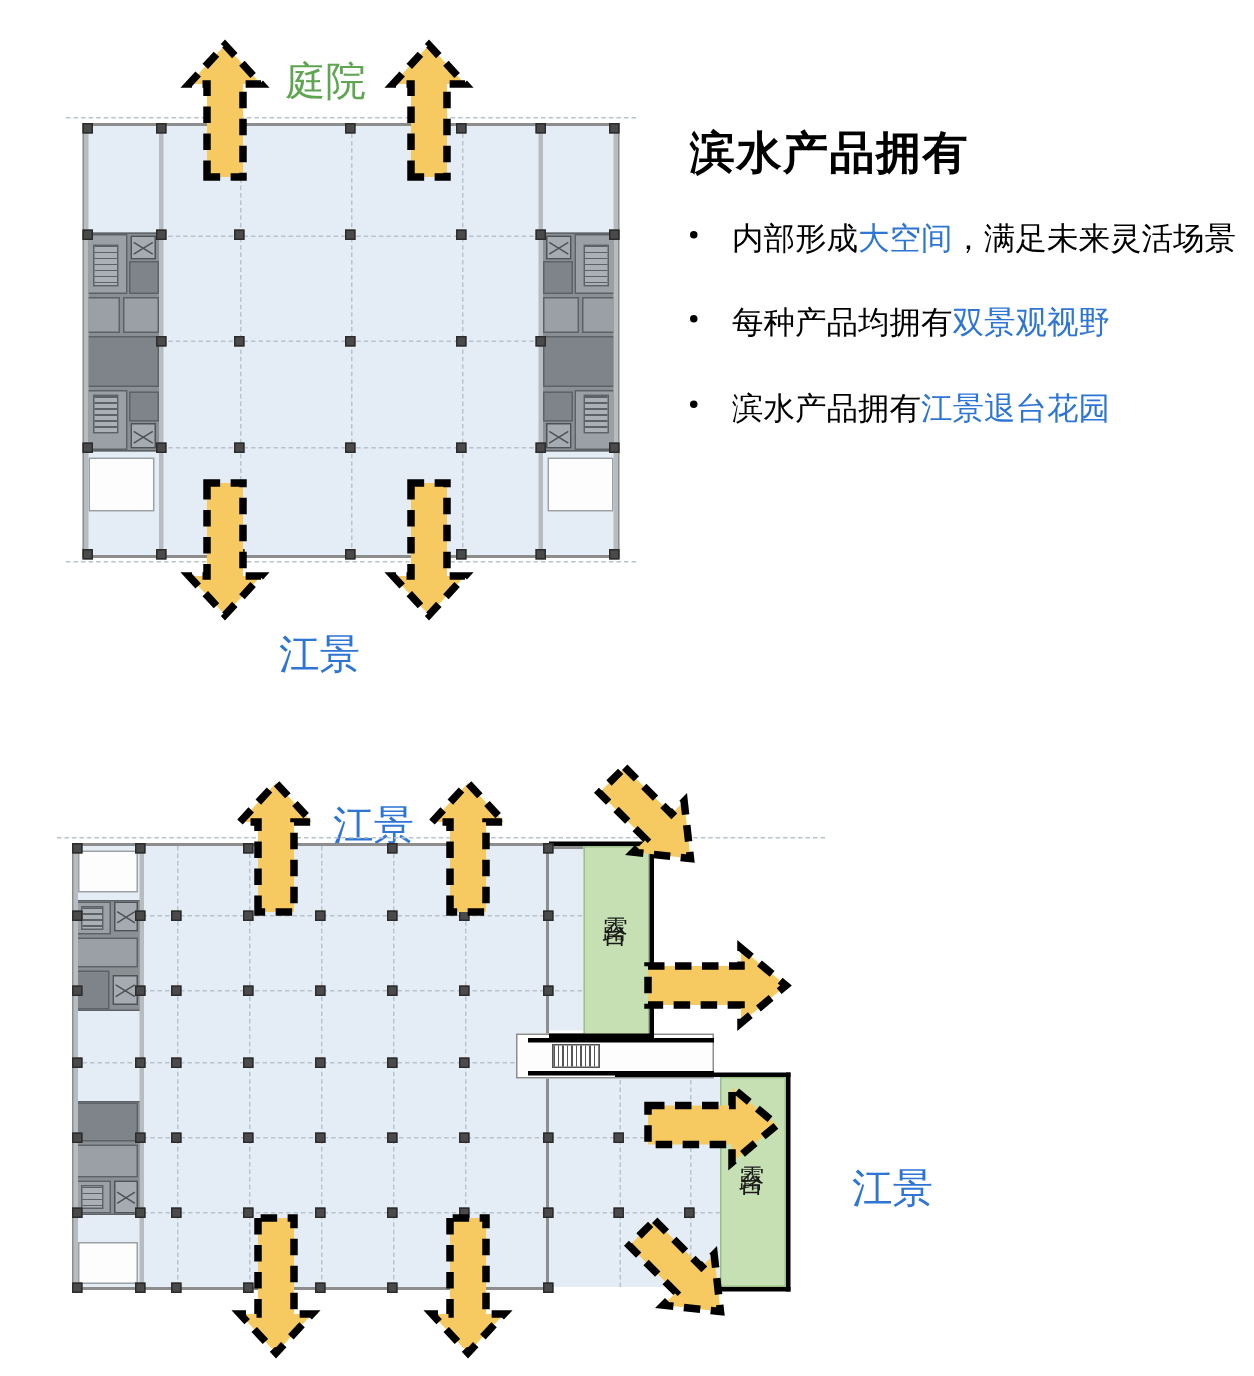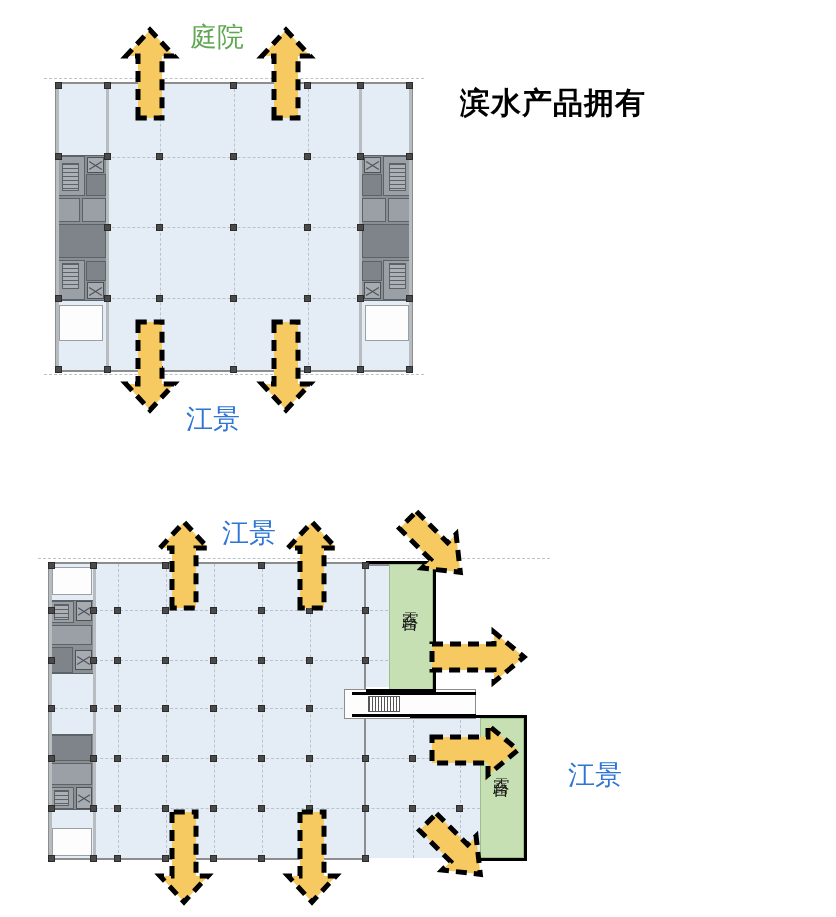--- a/index.html
+++ b/index.html
@@ -49,21 +49,21 @@
   .lift{position:absolute;background:#a5abb0;border:1px solid #4d5257;box-sizing:border-box;}
   .lift:before,.lift:after{content:"";position:absolute;left:0;top:50%;width:100%;height:1px;background:#4d5257;}
   .lift:before{transform:rotate(32deg);}
   .lift:after{transform:rotate(-32deg);}
   .thinwall{position:absolute;background:#b7bcc0;}
   .whitebox{position:absolute;background:#fdfdfd;border:1px solid #9aa0a5;box-sizing:border-box;}
   .terrace{position:absolute;background:#C6E0B4;border:1px solid #9bbf86;box-sizing:border-box;}
   .heavyline{position:absolute;background:#000;}
 
   
-  .lbl{position:absolute;font-size:27px;line-height:1;white-space:nowrap;}
+  .lbl{position:absolute;font-size:27px;line-height:1;white-space:nowrap;margin-top:17px;}
   .lbl-green{color:#5FA552;}
   .lbl-blue{color:#2E75D4;}
   .lbl-vert{
     position:absolute;writing-mode:vertical-rl;text-orientation:upright;
     font-size:17px;color:#1a1a1a;line-height:1.15;letter-spacing:2px;
   }
 
   
   .arrowlayer{position:absolute;left:0;top:0;width:836px;height:917px;pointer-events:none;}
   .esc-treads{
@@ -71,20 +71,31 @@
     background-image:repeating-linear-gradient(to right,#555 0 1px,transparent 1px 3px);
   }
 </style>
 </head>
 <body>
 
 <div class="slide">
 
   <div class="textpanel">
     <div class="title">滨水产品拥有</div>
+    <ul class="bullets">
+      <li>
+        <span class="dot"></span><span>内部形成</span><span class="hl">大空间</span><span>，满足未来灵活场景</span>
+      </li>
+      <li>
+        <span class="dot"></span><span>每种产品均拥有</span><span class="hl">双景观视野</span><span></span>
+      </li>
+      <li>
+        <span class="dot"></span><span>滨水产品拥有</span><span class="hl">江景退台花园</span><span></span>
+      </li>
+    </ul>
   </div>
 
   <div class="plan" style="left:0;top:0;width:446px;height:470px;">
 
     <div class="lbl lbl-green" style="left:190px;top:24px;">庭院</div>
 
     <div class="lbl lbl-blue" style="left:186px;top:406px;">江景</div>
 
     <div class="gridline-h" style="left:44px;top:78px;width:380px;"></div>
     <div class="gridline-h" style="left:44px;top:374px;width:380px;"></div>

